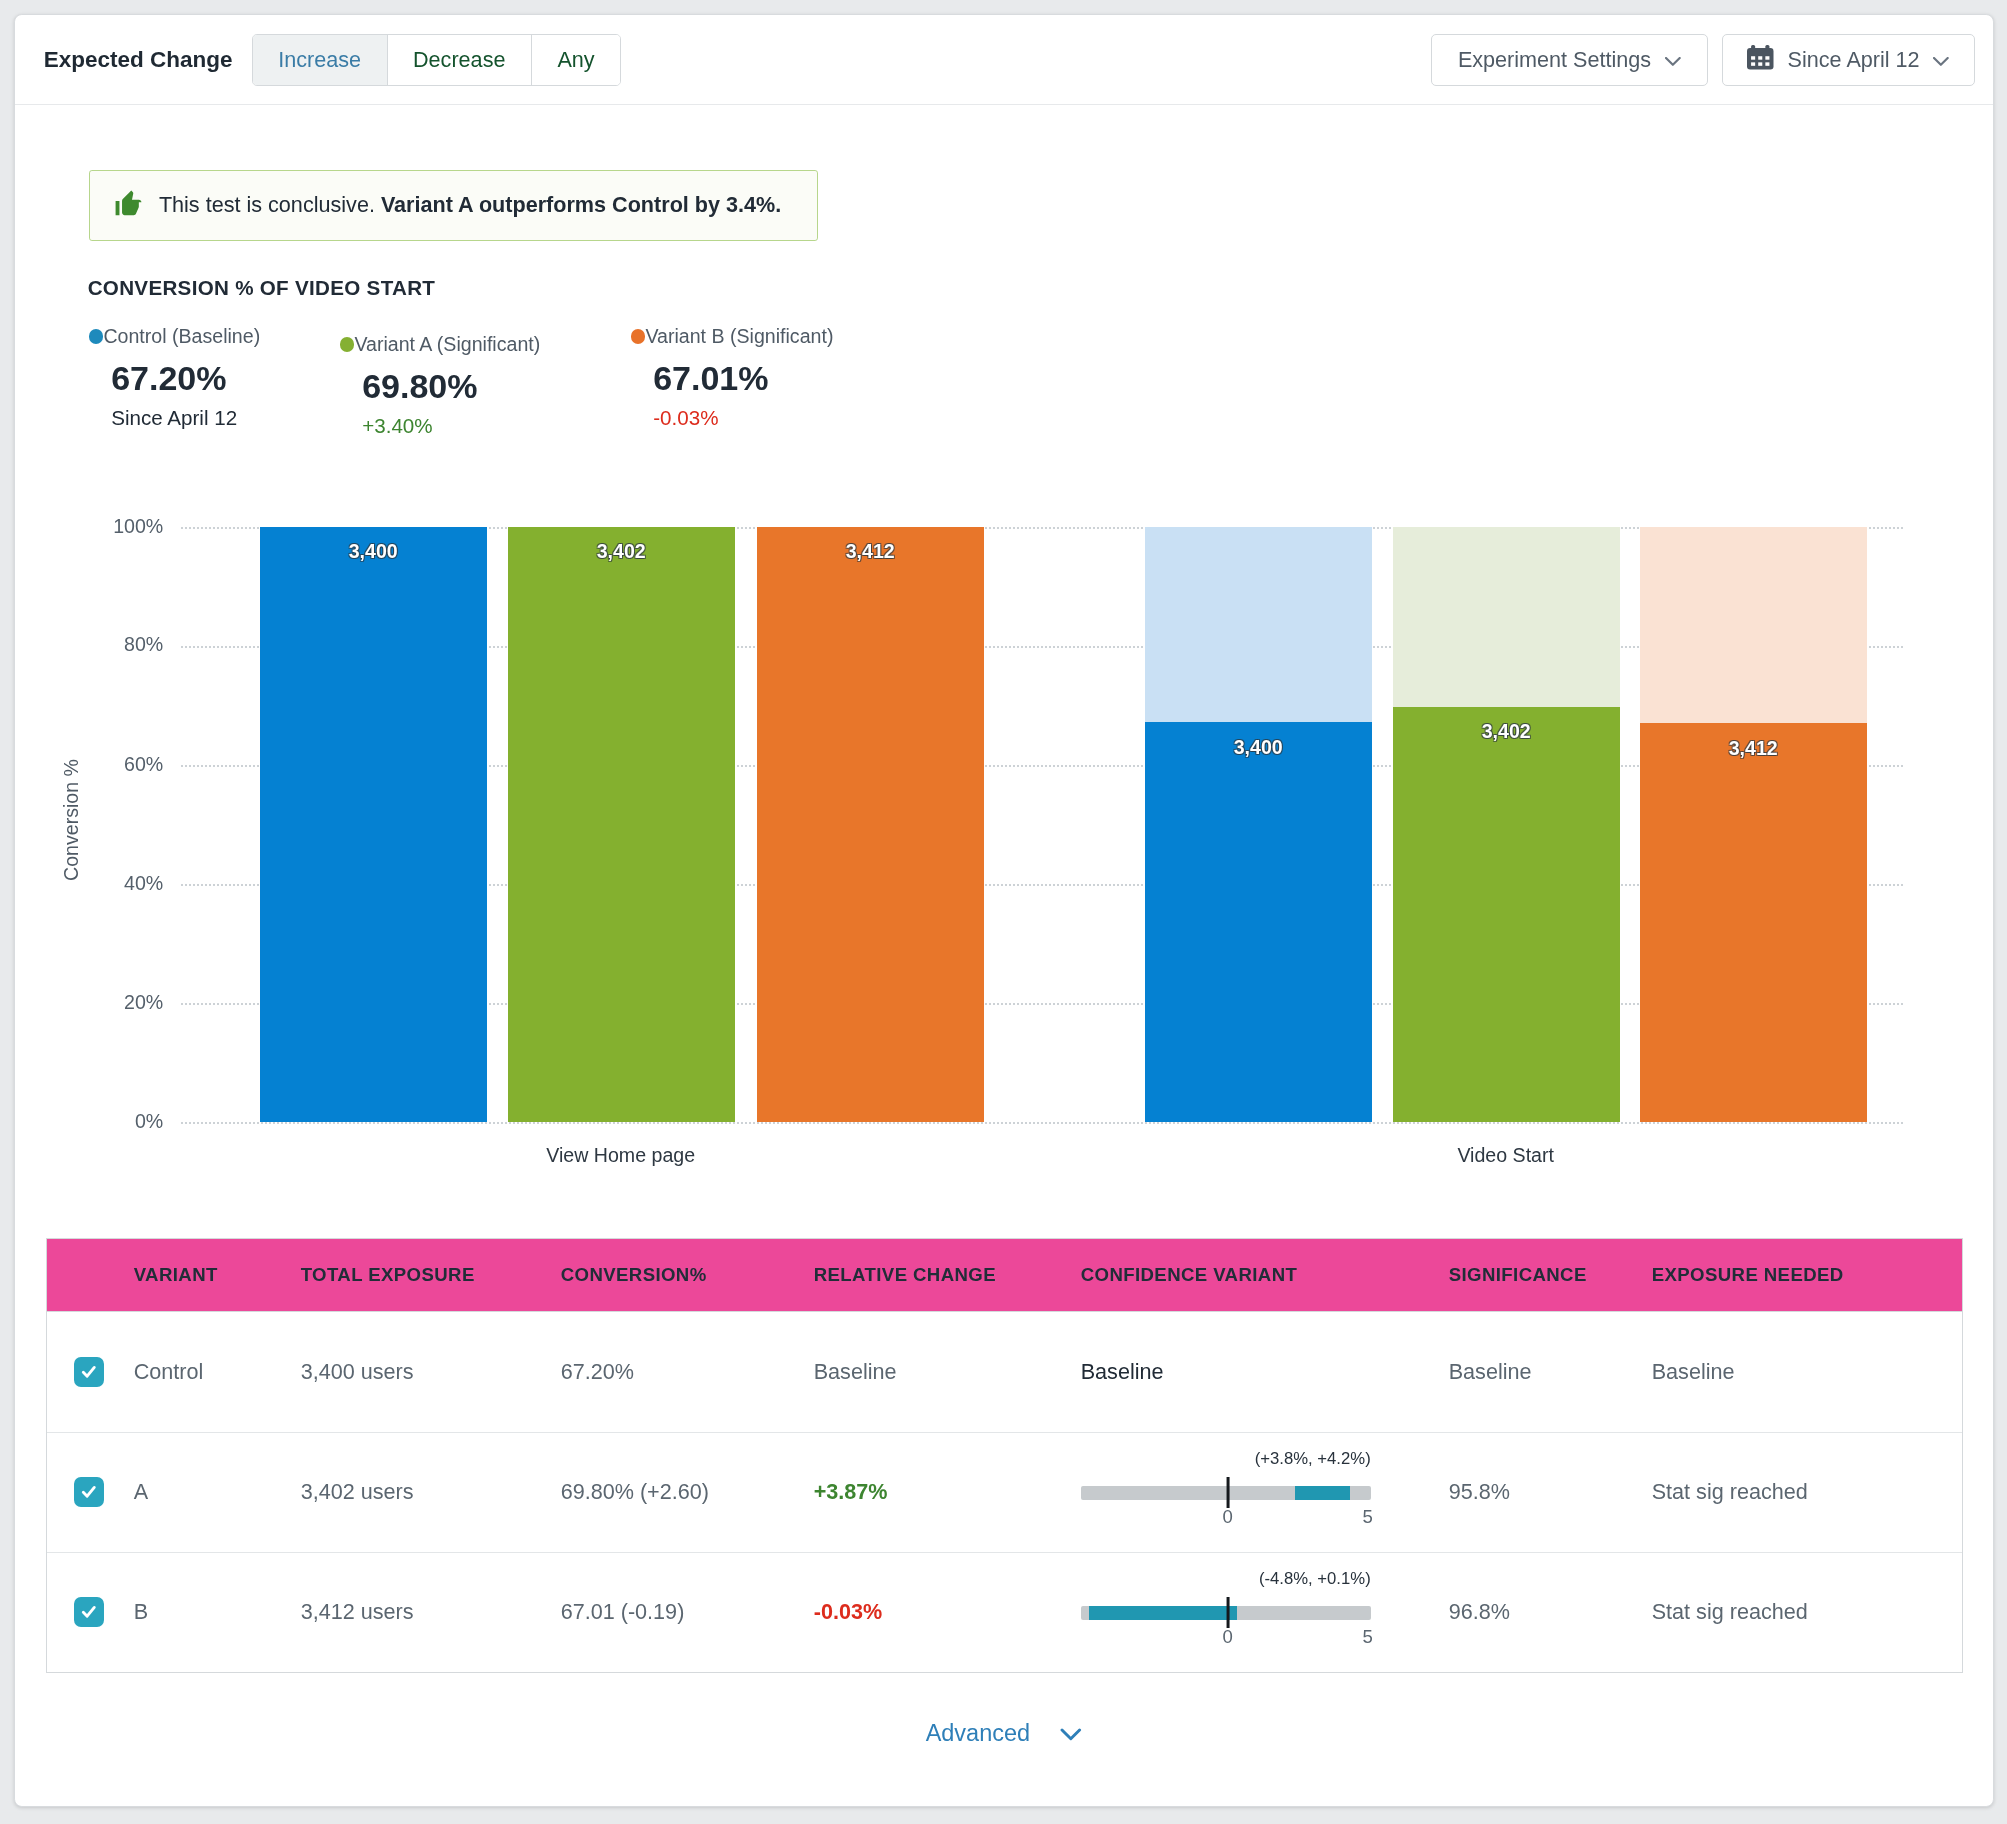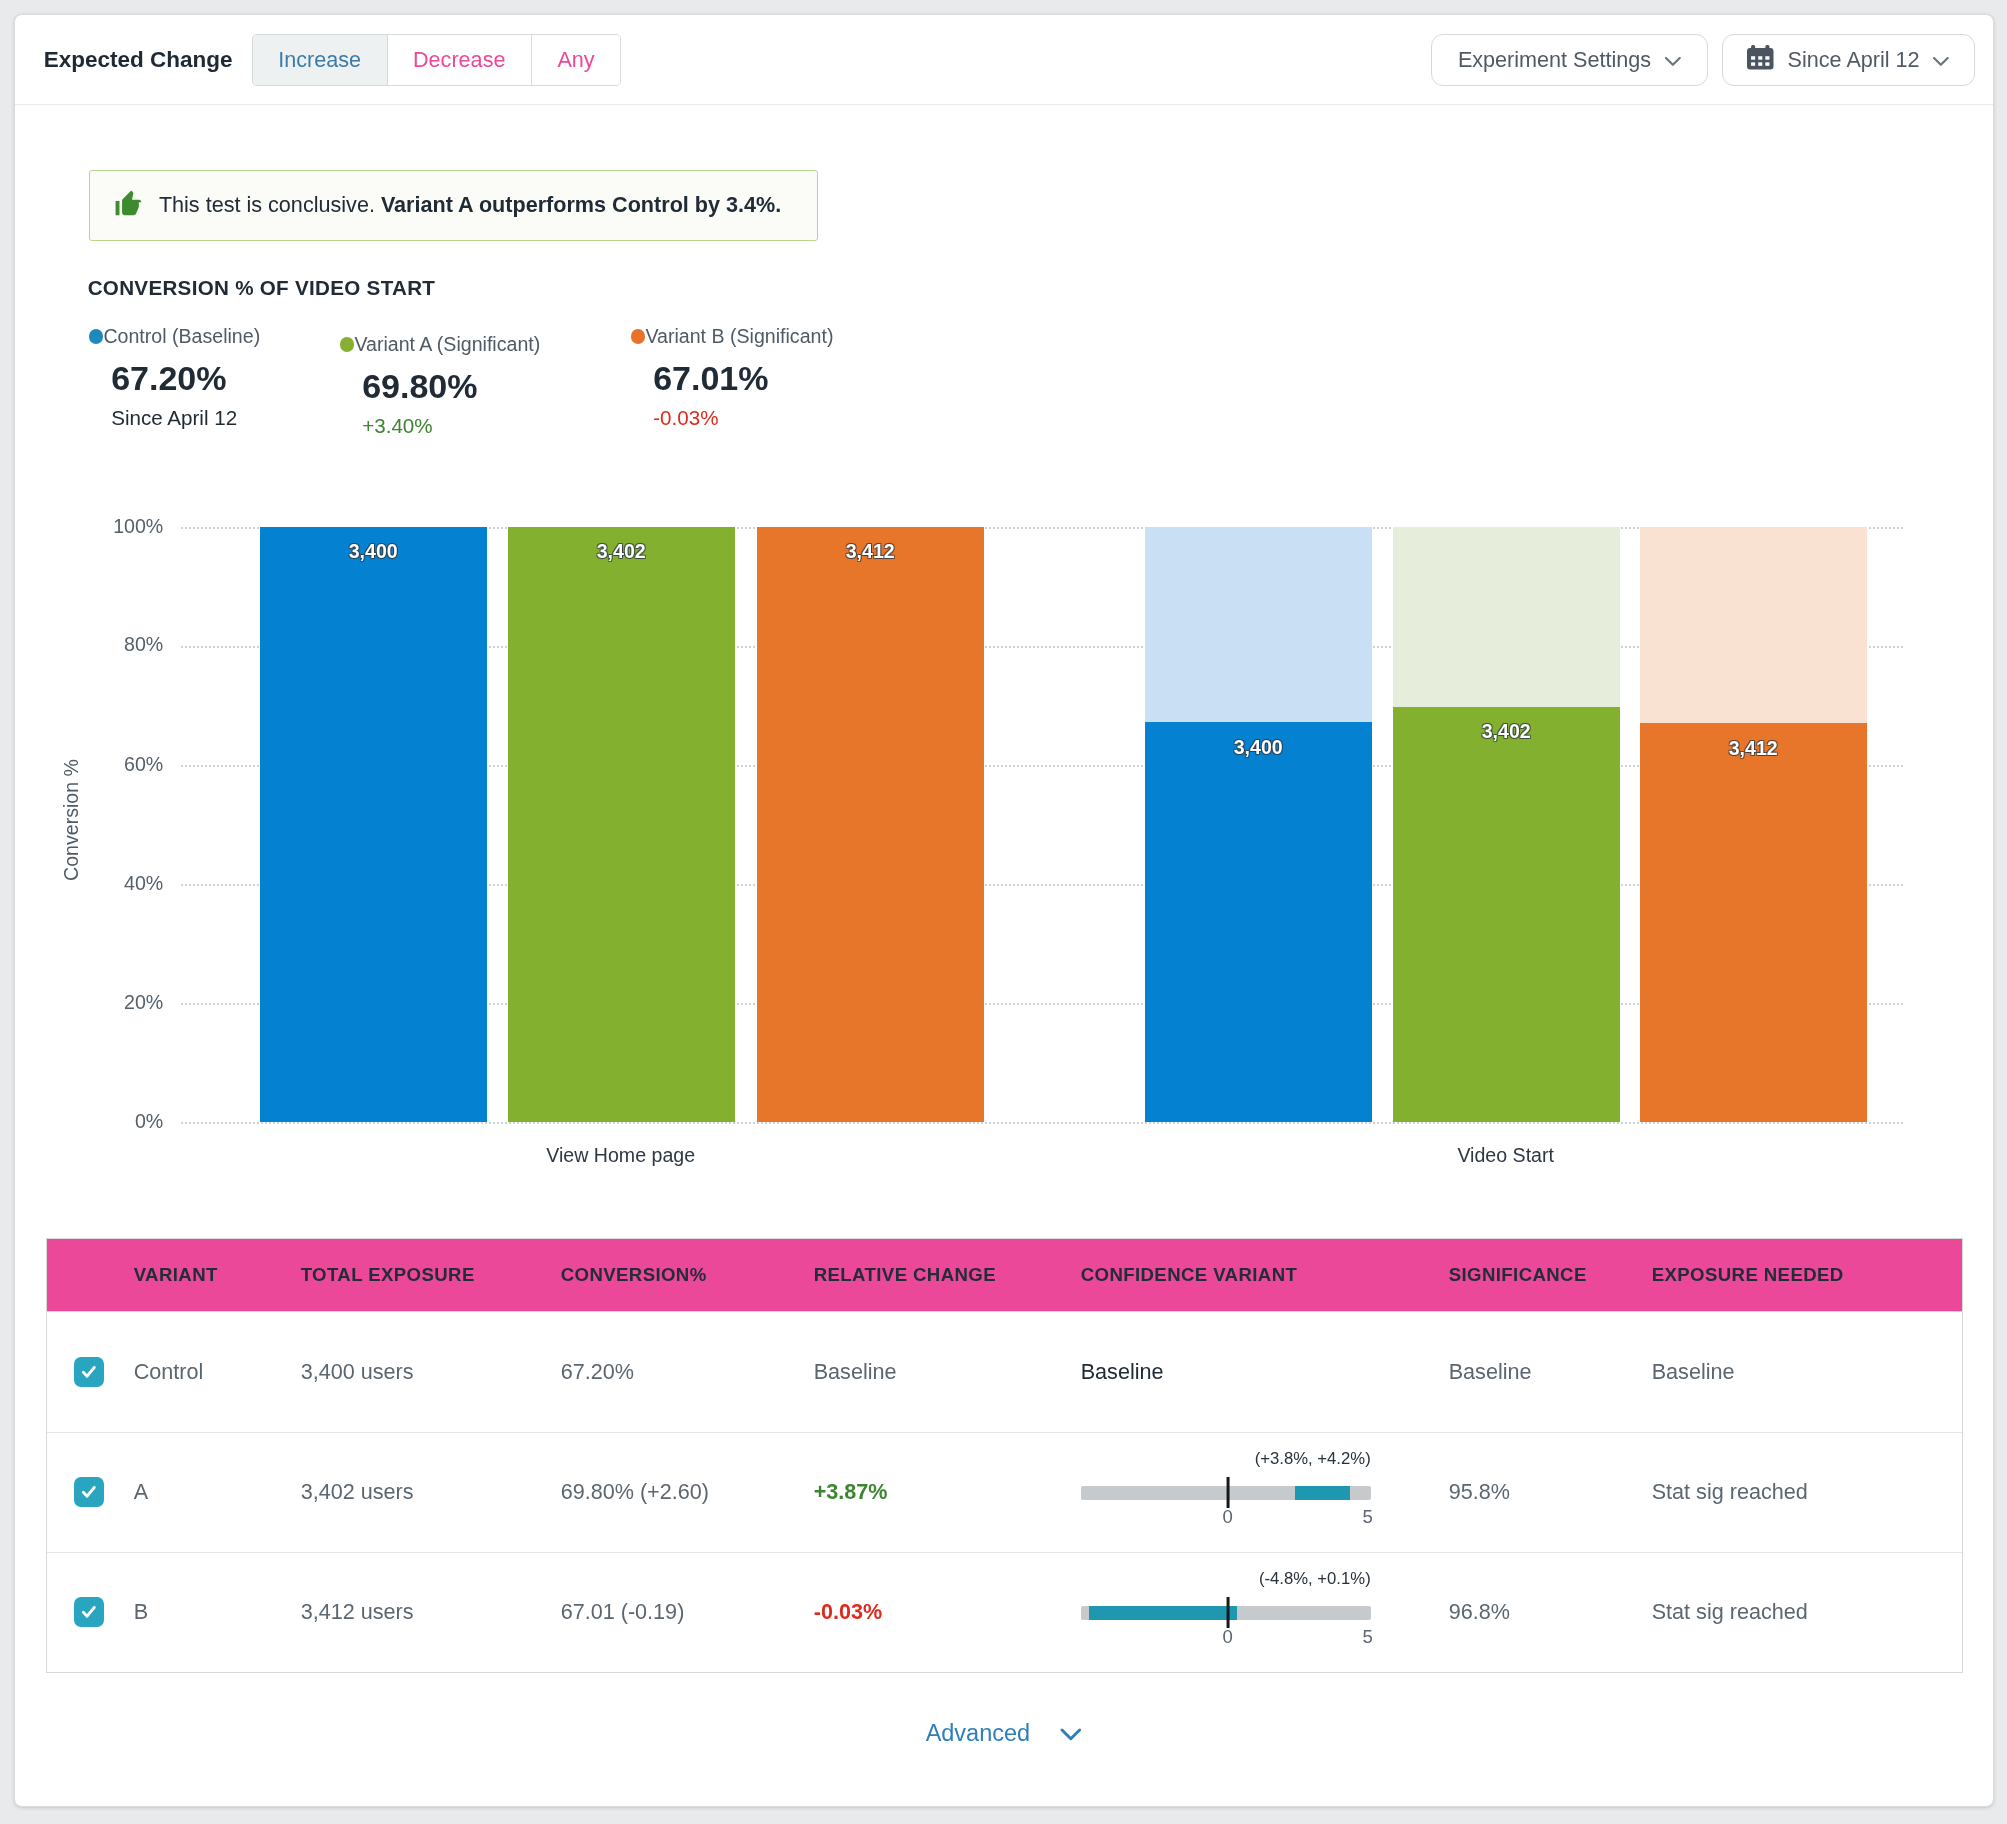--- a/index.html
+++ b/index.html
@@ -9,25 +9,25 @@
           background: #ffffff; border: 1px solid #d8dbde; border-radius: 7.8px;
           box-shadow: 0 1px 3.9px rgba(0,0,0,.15); }
 
   
   .topbar { position: absolute; left: 0; top: 0; width: 100%; height: 90px;
             border-bottom: 1px solid #e7e9eb; }
   .topbar-label { position: absolute; left: 29px; top: 0; line-height: 90px;
                   font-size: 22.5px; font-weight: 700; color: #1f2933; }
   .seg-group { position: absolute; left: 237px; top: 19.6px; height: 52px; display: flex;
                border: 1px solid #d5d9dc; border-radius: 4.9px; overflow: hidden; background: #fff; }
-  .seg { padding: 0 25.5px; line-height: 50px; font-size: 21.6px; color: #ec4899; cursor: pointer; background:#fff; }
+  .seg { padding: 0 25.5px; line-height: 50px; font-size: 21.6px; color: #14532d; cursor: pointer; background:#fff; }
   .seg + .seg { border-left: 1px solid #d5d9dc; }
   .seg.selected { background: #eef1f2; color: #3a7ca6; }
   .top-btn { position: absolute; top: 19.6px; height: 52px; display: flex; align-items: center;
-             justify-content: center; gap: 13.7px; border: 1px solid #d5d9dc; border-radius: 12px;
+             justify-content: center; gap: 13.7px; border: 1px solid #d5d9dc; border-radius: 5px;
              background: #fff; font-size: 21.6px; color: #4f5a65; cursor: pointer; }
   .btn-settings { left: 1416px; width: 277px; }
   .btn-date { left: 1707px; width: 253px; }
 
   
   .banner { position: absolute; left: 74px; top: 155px; width: 729px; height: 71px;
             background: #fbfcf7; border: 1px solid #b7d68c; border-radius: 2.9px;
             display: flex; align-items: center; padding-left: 23.5px; gap: 14.7px; }
   .banner-text { font-size: 21.6px; color: #212b36; }
   .banner-text b { font-weight: 700; }

